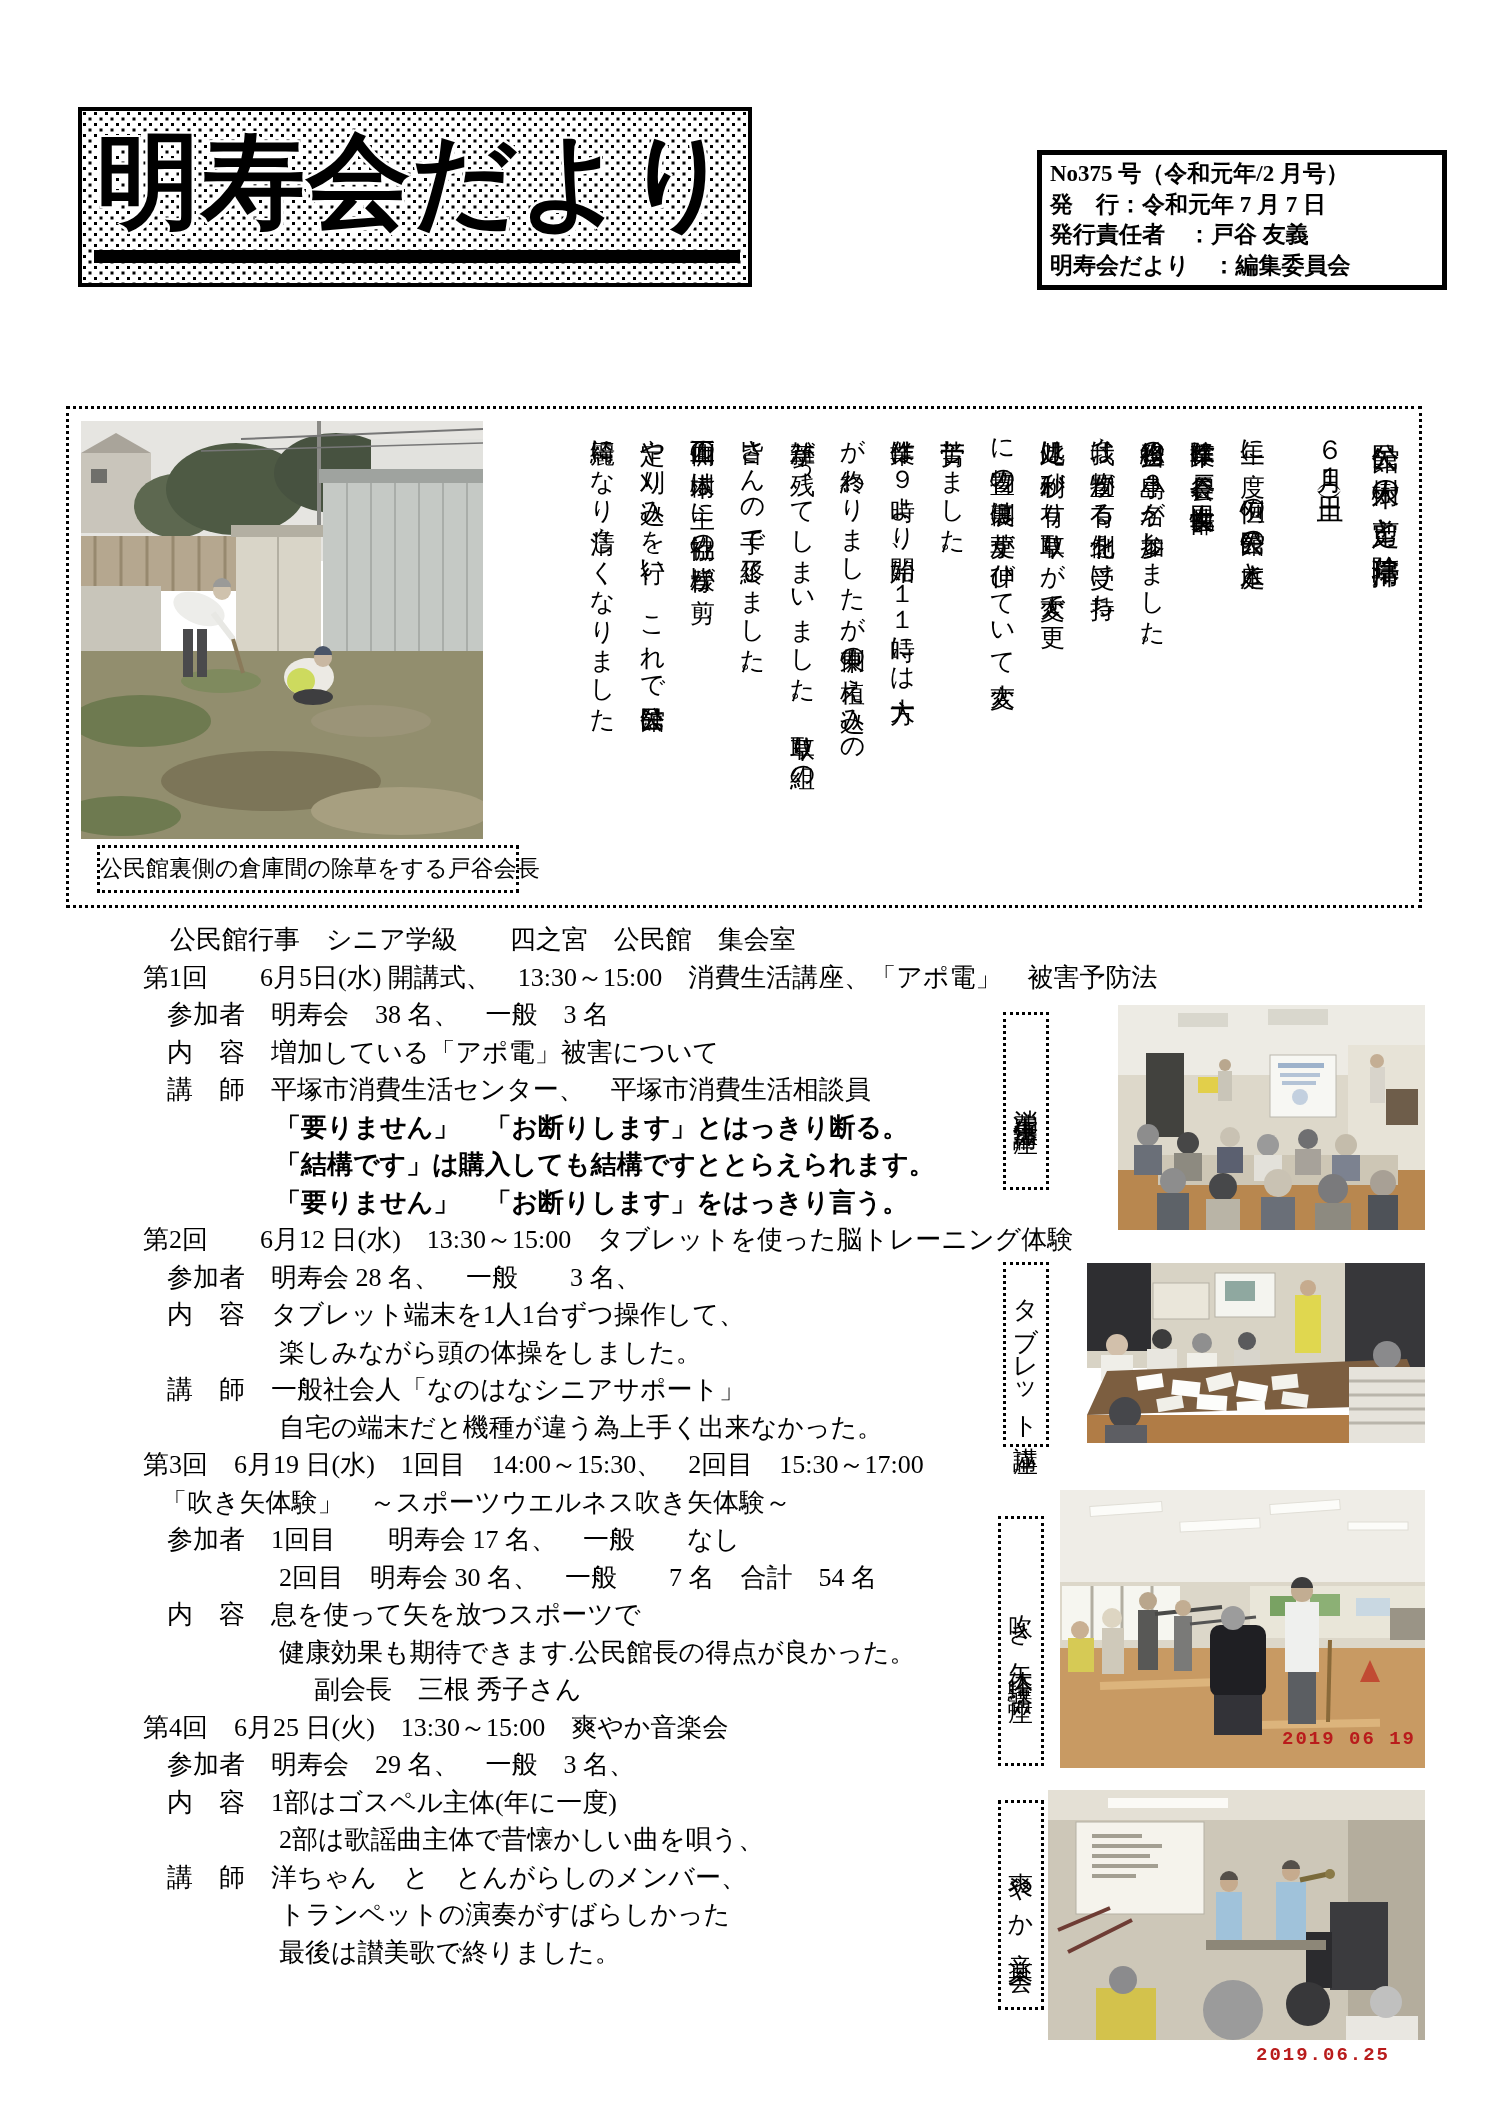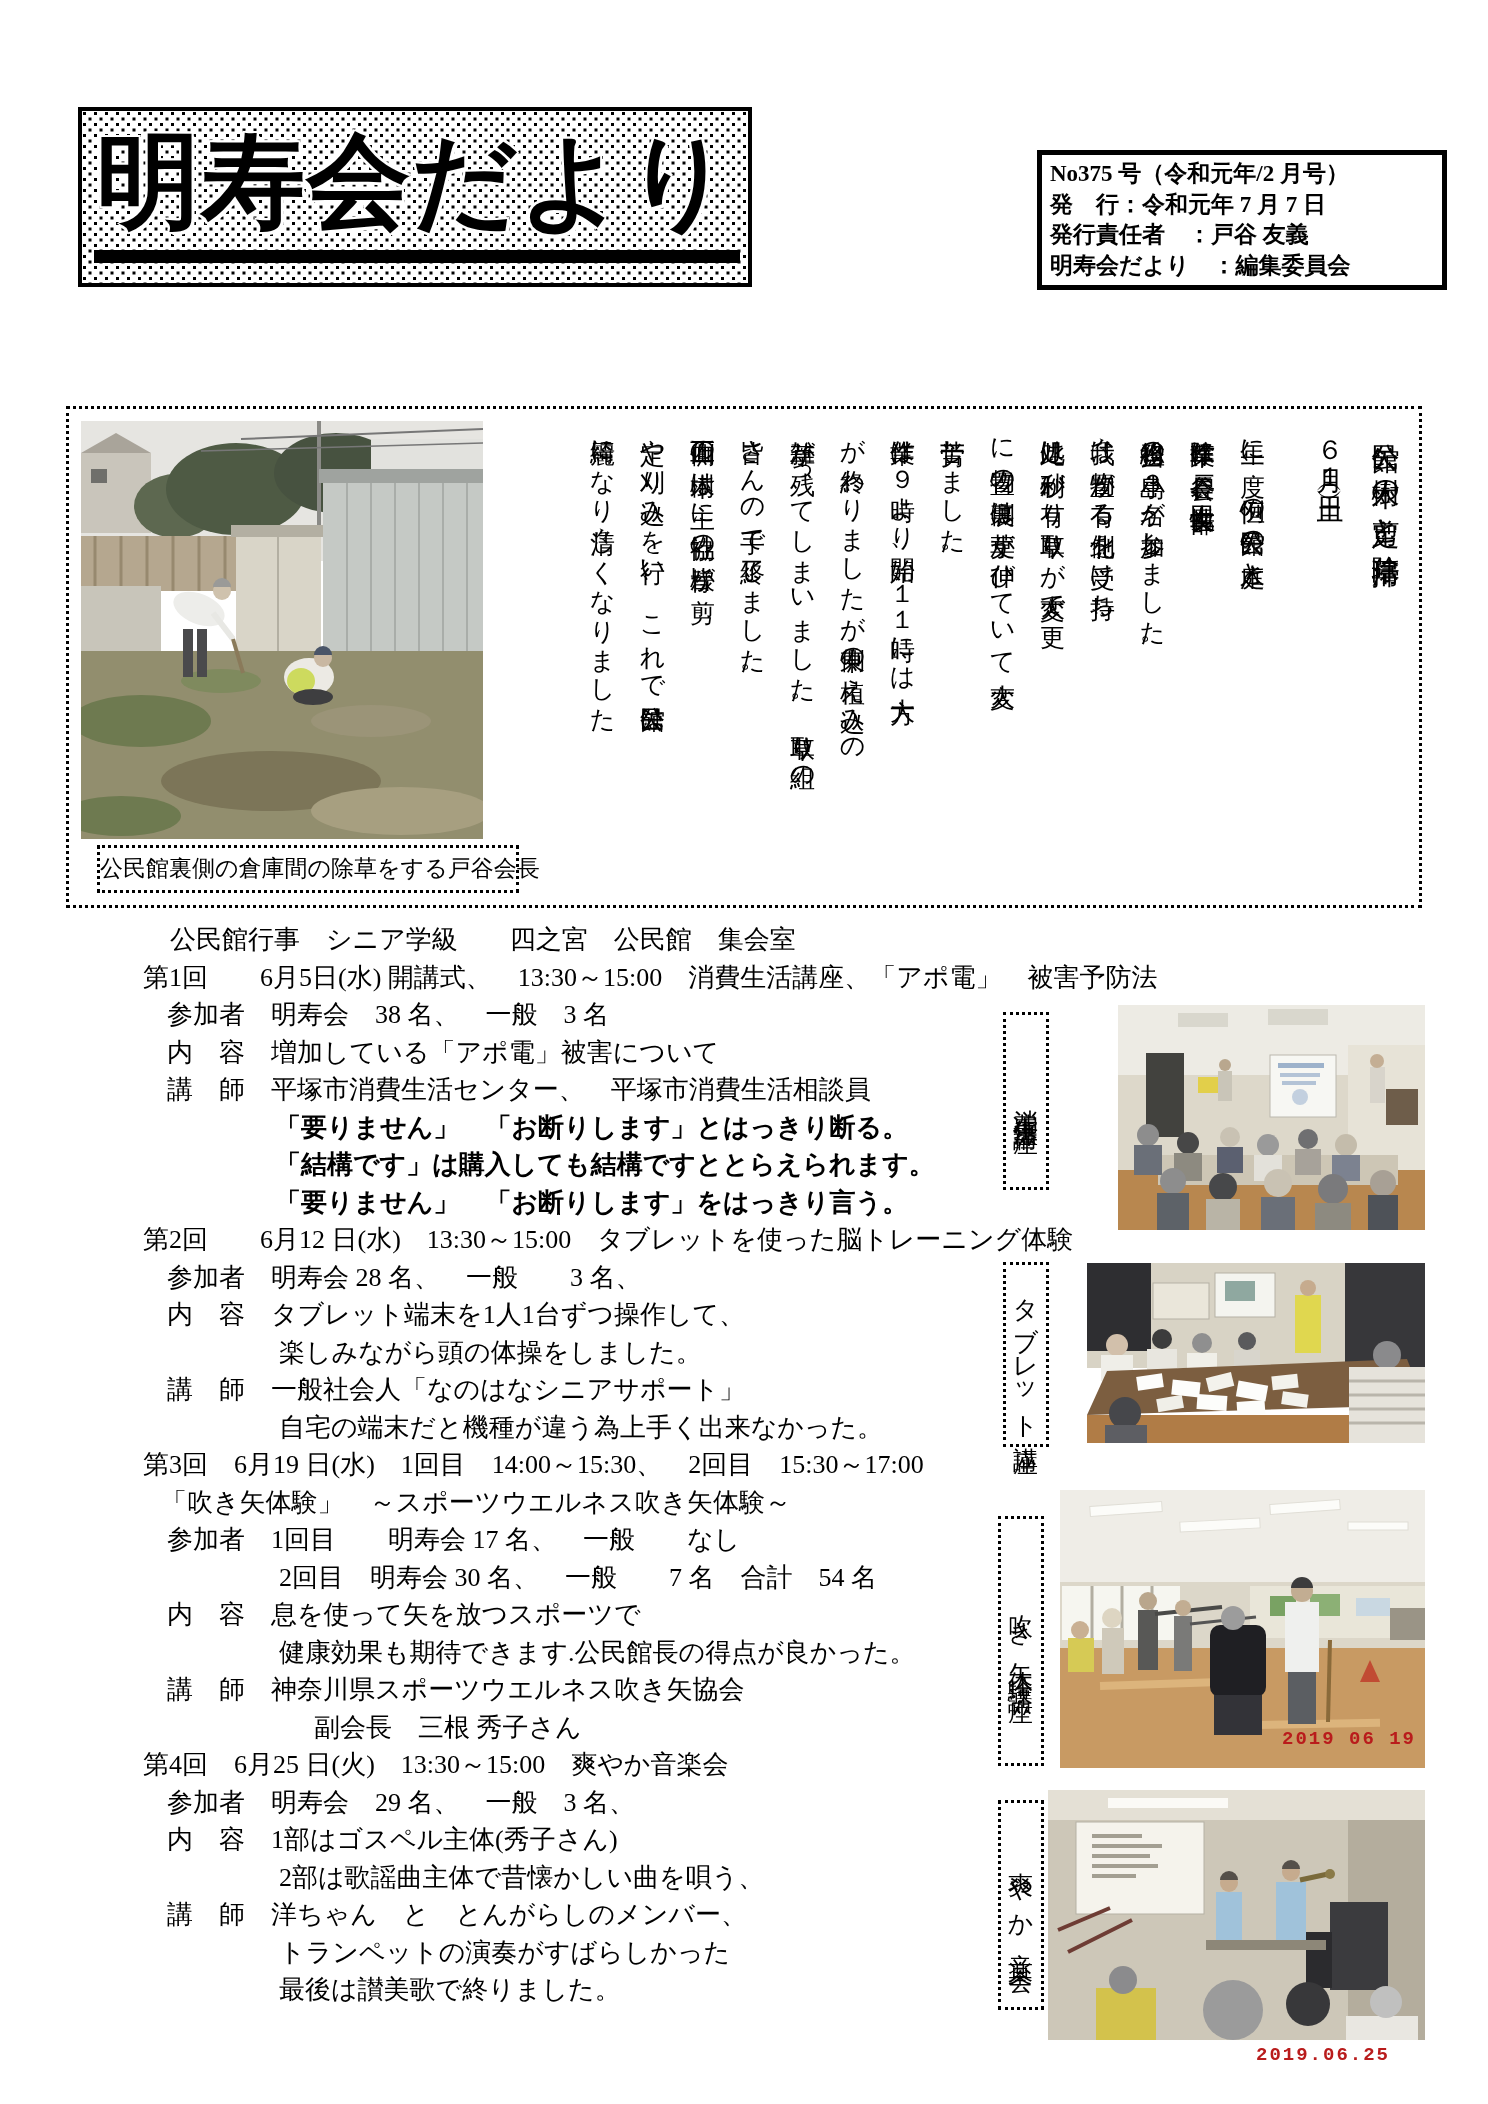--- a/index.html
+++ b/index.html
@@ -176,25 +176,24 @@
       <div class="ev-line i1">内　容　タブレット端末を1人1台ずつ操作して、</div>
       <div class="ev-line i3">楽しみながら頭の体操をしました。</div>
       <div class="ev-line i1">講　師　一般社会人「なのはなシニアサポート」</div>
       <div class="ev-line i3">自宅の端末だと機種が違う為上手く出来なかった。</div>
       <div class="ev-line i0">第3回　6月19 日(水)　1回目　14:00～15:30、　2回目　15:30～17:00</div>
       <div class="ev-line i1b">「吹き矢体験」　～スポーツウエルネス吹き矢体験～</div>
       <div class="ev-line i1">参加者　1回目　　明寿会 17 名、　一般　　なし</div>
       <div class="ev-line i3">2回目　明寿会 30 名、　一般　　7 名　合計　54 名</div>
       <div class="ev-line i1">内　容　息を使って矢を放つスポーツで</div>
       <div class="ev-line i3">健康効果も期待できます.公民館長の得点が良かった。</div>
-      <div class="ev-line i1">講　師　神奈川県スポーツウエルネス吹き矢協会</div>
       <div class="ev-line i4">副会長　三根 秀子さん</div>
       <div class="ev-line i0">第4回　6月25 日(火)　13:30～15:00　爽やか音楽会</div>
       <div class="ev-line i1">参加者　明寿会　29 名、　一般　3 名、</div>
-      <div class="ev-line i1">内　容　1部はゴスペル主体(秀子さん)</div>
+      <div class="ev-line i1">内　容　1部はゴスペル主体(年に一度)</div>
       <div class="ev-line i3">2部は歌謡曲主体で昔懐かしい曲を唄う、</div>
       <div class="ev-line i1">講　師　洋ちゃん　と　とんがらしのメンバー、</div>
       <div class="ev-line i3">トランペットの演奏がすばらしかった</div>
       <div class="ev-line i3">最後は讃美歌で終りました。</div>
     </div>
 
   <div class="v-label lab1">消費生活講座</div>
   <div class="v-label lab2">タブレット講座</div>
   <div class="v-label lab3">吹き矢体験講座</div>
   <div class="v-label lab4">爽やか音楽会</div>

